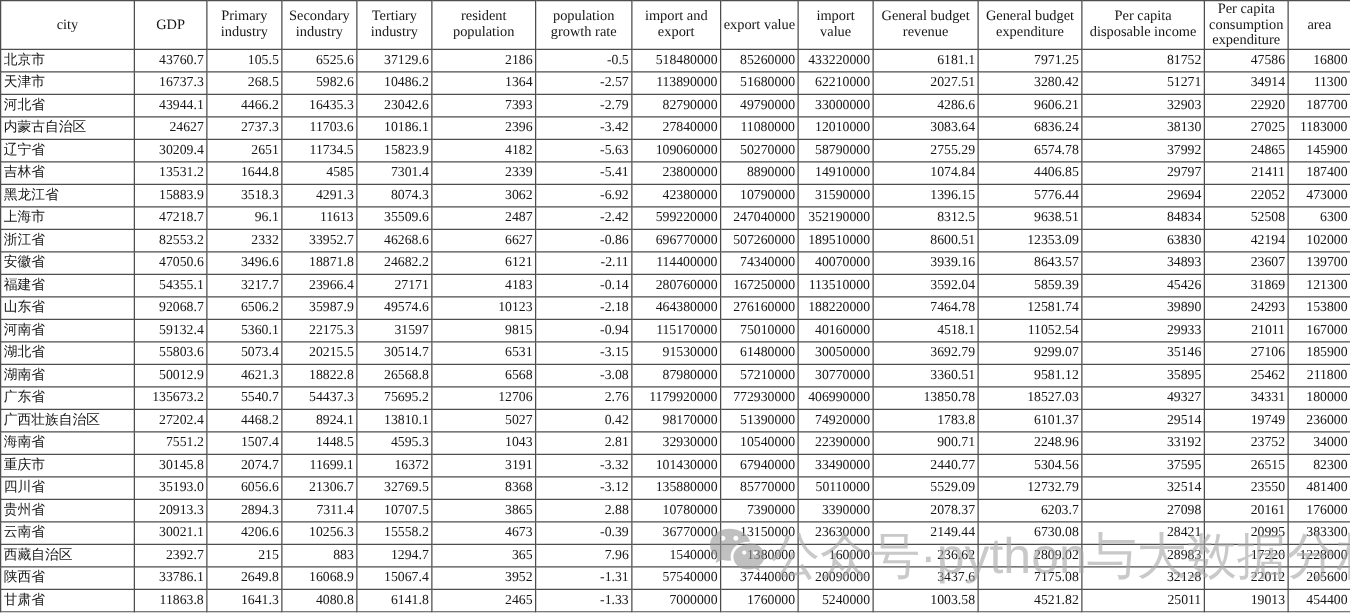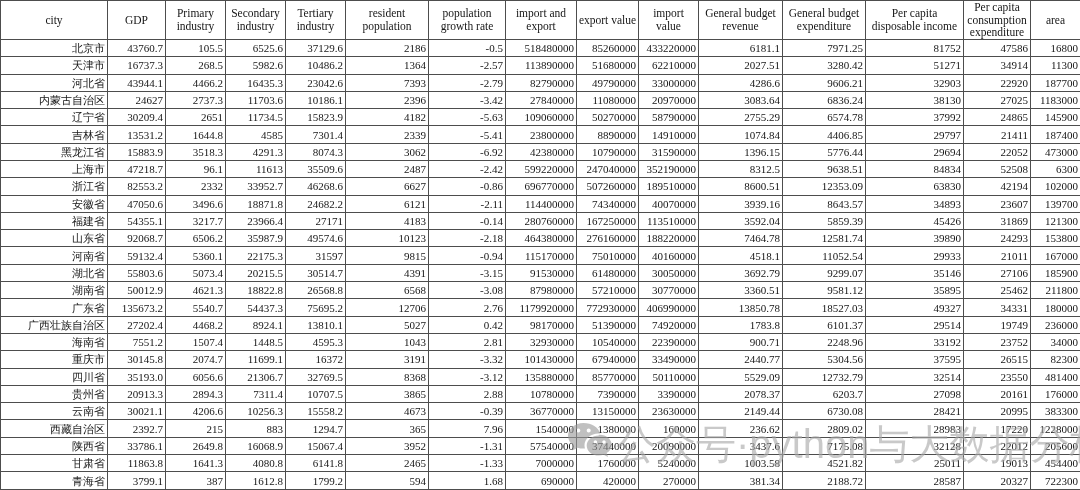--- a/index.html
+++ b/index.html
@@ -15,21 +15,21 @@
     border:1px solid #4d4d4d;overflow:hidden;white-space:nowrap;
     font-weight:normal;color:#161616;
   }
   thead th{
     height:36px;text-align:center;vertical-align:middle;
     font-size:11.5px;line-height:1.1;padding:0 1px;white-space:normal;
   }
   tbody td{
     font-size:11px;line-height:12px;padding:0 2px;height:13px;
   }
-  td.cell-city{text-align:right;}
+  td.cell-city{text-align:left;}
   td.cell-num{text-align:right;}
   #watermark{
     position:absolute;left:566px;top:418px;height:52px;
     display:flex;align-items:center;pointer-events:none;z-index:5;
     white-space:nowrap;opacity:0.62;
   }
   #watermark .wm-text{
     font-family:"Liberation Sans","DejaVu Sans",sans-serif;
     font-size:40px;color:#a9a9a9;letter-spacing:0px;margin-left:4px;
   }
@@ -129,21 +129,21 @@
       <tr>
         <td class="cell-city">内蒙古自治区</td>
         <td class="cell-num">24627</td>
         <td class="cell-num">2737.3</td>
         <td class="cell-num">11703.6</td>
         <td class="cell-num">10186.1</td>
         <td class="cell-num">2396</td>
         <td class="cell-num">-3.42</td>
         <td class="cell-num">27840000</td>
         <td class="cell-num">11080000</td>
-        <td class="cell-num">20970000</td>
+        <td class="cell-num">12010000</td>
         <td class="cell-num">3083.64</td>
         <td class="cell-num">6836.24</td>
         <td class="cell-num">38130</td>
         <td class="cell-num">27025</td>
         <td class="cell-num">1183000</td>
       </tr>
       <tr>
         <td class="cell-city">辽宁省</td>
         <td class="cell-num">30209.4</td>
         <td class="cell-num">2651</td>
@@ -295,21 +295,21 @@
         <td class="cell-num">29933</td>
         <td class="cell-num">21011</td>
         <td class="cell-num">167000</td>
       </tr>
       <tr>
         <td class="cell-city">湖北省</td>
         <td class="cell-num">55803.6</td>
         <td class="cell-num">5073.4</td>
         <td class="cell-num">20215.5</td>
         <td class="cell-num">30514.7</td>
-        <td class="cell-num">4391</td>
+        <td class="cell-num">6531</td>
         <td class="cell-num">-3.15</td>
         <td class="cell-num">91530000</td>
         <td class="cell-num">61480000</td>
         <td class="cell-num">30050000</td>
         <td class="cell-num">3692.79</td>
         <td class="cell-num">9299.07</td>
         <td class="cell-num">35146</td>
         <td class="cell-num">27106</td>
         <td class="cell-num">185900</td>
       </tr>
@@ -492,37 +492,20 @@
         <td class="cell-num">2465</td>
         <td class="cell-num">-1.33</td>
         <td class="cell-num">7000000</td>
         <td class="cell-num">1760000</td>
         <td class="cell-num">5240000</td>
         <td class="cell-num">1003.58</td>
         <td class="cell-num">4521.82</td>
         <td class="cell-num">25011</td>
         <td class="cell-num">19013</td>
         <td class="cell-num">454400</td>
-      </tr>
-      <tr>
-        <td class="cell-city">青海省</td>
-        <td class="cell-num">3799.1</td>
-        <td class="cell-num">387</td>
-        <td class="cell-num">1612.8</td>
-        <td class="cell-num">1799.2</td>
-        <td class="cell-num">594</td>
-        <td class="cell-num">1.68</td>
-        <td class="cell-num">690000</td>
-        <td class="cell-num">420000</td>
-        <td class="cell-num">270000</td>
-        <td class="cell-num">381.34</td>
-        <td class="cell-num">2188.72</td>
-        <td class="cell-num">28587</td>
-        <td class="cell-num">20327</td>
-        <td class="cell-num">722300</td>
       </tr>
     </tbody>
 </table>
 
 <div id="watermark">
   <span>
     <svg width="46" height="42" viewBox="0 0 46 42">
       <g fill="#9a9a9a">
         <path d="M17.5 2C8.9 2 2 7.7 2 14.8c0 4.1 2.3 7.7 5.9 10l-1.5 4.6 5.2-2.7c1.8.5 3.8.9 5.9.9.5 0 1 0 1.5-.1-.3-1-.5-2.1-.5-3.2 0-6.6 6.3-11.9 14.1-11.9.5 0 1 0 1.5.1C32.7 6.4 25.8 2 17.5 2zm-5.2 9.6c-1.1 0-2-.9-2-2s.9-2 2-2 2 .9 2 2-.9 2-2 2zm10.4 0c-1.1 0-2-.9-2-2s.9-2 2-2 2 .9 2 2-.9 2-2 2z"></path>
         <path d="M32.7 14.4c-6.6 0-12 4.5-12 10.1 0 5.6 5.4 10.1 12 10.1 1.7 0 3.4-.3 4.9-.8l4.4 2.2-1.3-3.9c3-1.9 5-4.9 5-8.3 0-5.6-5.4-10.1-12-10.1-.3 0-.7 0-1 .1zm-3.3 8.3c-.9 0-1.7-.8-1.7-1.7s.8-1.7 1.7-1.7 1.7.8 1.7 1.7-.8 1.7-1.7 1.7zm8.6 0c-.9 0-1.7-.8-1.7-1.7s.8-1.7 1.7-1.7 1.7.8 1.7 1.7-.8 1.7-1.7 1.7z"></path>

